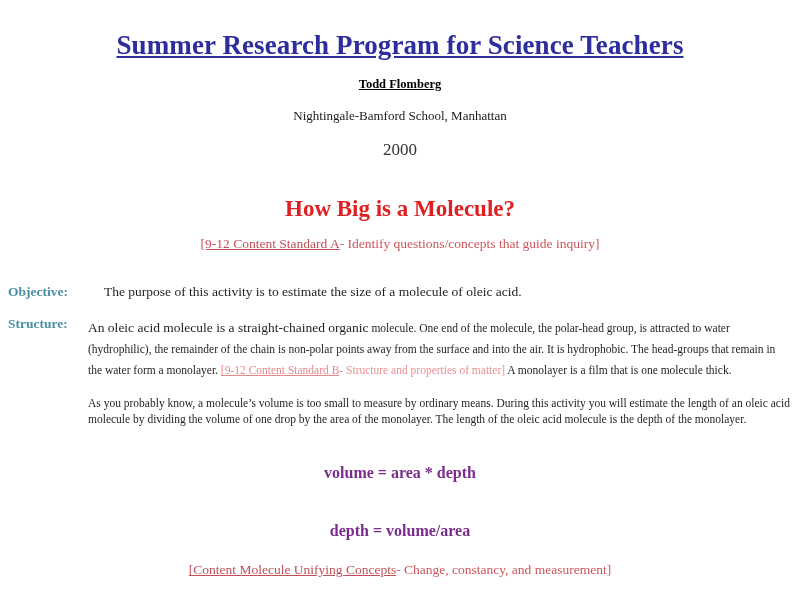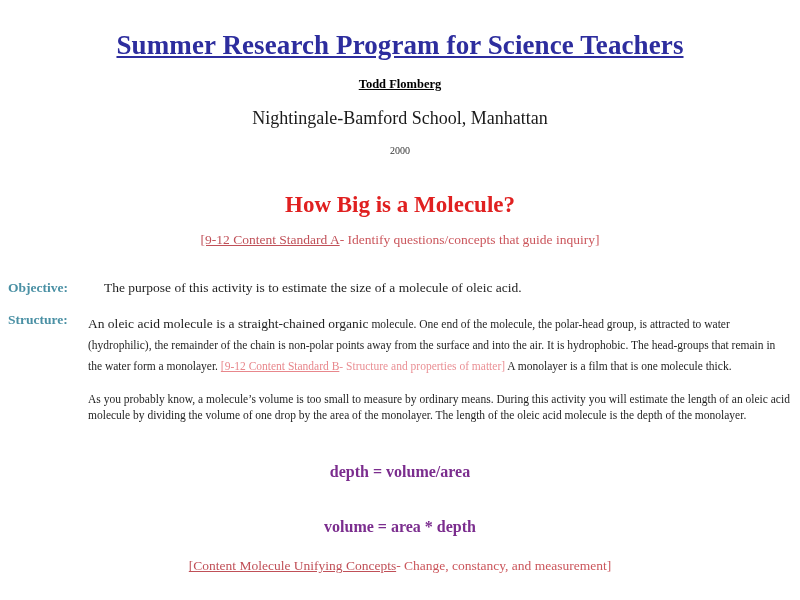--- a/index.html
+++ b/index.html
@@ -43,27 +43,27 @@
   }
   .author-link {
     color: #000000;
     font-weight: bold;
     text-decoration: underline;
     cursor: pointer;
   }
   .school-line {
     text-align: center;
     margin-top: 16px;
-    font-size: 18px;
+    font-size: 13px;
     color: #1a1a1a;
   }
   .year-line {
     text-align: center;
     margin-top: 16px;
-    font-size: 10px;
+    font-size: 17px;
     color: #333333;
   }
 
   
   .activity-title {
     margin: 0;
     padding-top: 35px;
     text-align: center;
     font-size: 23px;
     font-weight: bold;
@@ -196,21 +196,21 @@
   </div>
 
   <div class="background-block">
     <span class="bg-label">Structure:</span>
     <div class="bg-body">
       <p class="bg-para1"><span class="bg-first">An oleic acid molecule is a straight-chained organic</span><span class="bg-rest"> molecule.  One end of the molecule, the polar-head group, is attracted to water (hydrophilic), the remainder of the chain is non-polar points away from the surface and into the air.  It is hydrophobic.  The head-groups that remain in the water form a monolayer.  </span><a class="inline-std-link" href="#">[9-12 Content Standard B</a><span class="inline-std-rest">- Structure and properties of matter]</span><span class="bg-rest"> A monolayer is a film that is one molecule thick.</span></p>
     </div>
     <p class="bg-para2">As you probably know, a molecule’s volume is too small to measure by ordinary means.  During this activity you will estimate the length of an oleic acid molecule by dividing the volume of one drop by the area of the monolayer.  The length of the oleic acid molecule is the depth of the monolayer.</p>
   </div>
 
+  <div class="formula formula-1">volume = area * depth</div>
+
   <div class="formula formula-2">depth = volume/area</div>
-
-  <div class="formula formula-1">volume = area * depth</div>
 
   <div class="unifying-line">
     <a class="std-link" href="#">[Content Molecule Unifying Concepts</a><span class="std-rest">- Change, constancy, and measurement]</span>
   </div>
 
 </div>
 
 </body></html>

